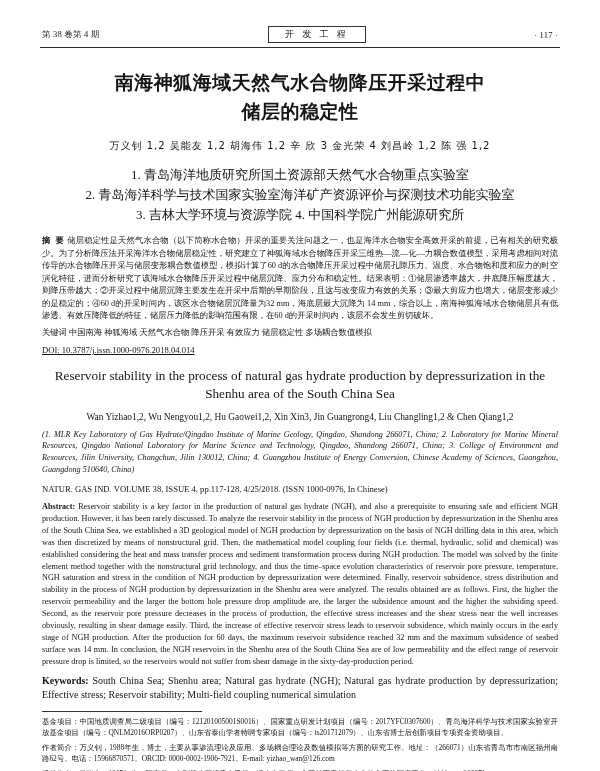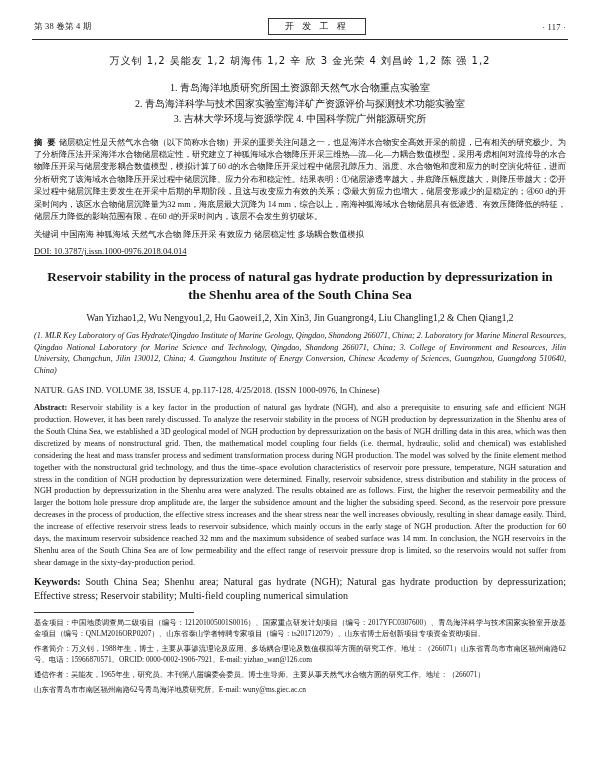--- a/index.html
+++ b/index.html
@@ -11,21 +11,21 @@
     width: 600px;
     height: 771px;
     font-family: "Liberation Serif", serif;
     color: #151515;
     position: relative;
     overflow: hidden;
   }
   .page {
     width: 600px;
     height: 771px;
-    padding: 8px;
+    padding: 16px;
     box-sizing: border-box;
     position: relative;
   }
   
   .runhead {
     display: flex;
     align-items: center;
     justify-content: space-between;
     padding: 10px 26px 2px 26px;
     font-size: 8.5px;
@@ -60,21 +60,21 @@
   }
   .cn-authors {
     text-align: center;
     font-size: 10px;
     font-family: "DejaVu Sans", sans-serif;
     margin: 14px 30px 6px 30px;
     letter-spacing: 1px;
   }
   .cn-affil {
     text-align: center;
-    font-size: 10px;
+    font-size: 13px;
     line-height: 1.55;
     margin: 12px 42px 0 42px;
   }
   .cn-affil div {
     white-space: nowrap;
   }
   
   .cn-abs {
     margin: 9px 26px 0 26px;
     font-size: 8.3px;
@@ -96,21 +96,21 @@
     margin: 5px 26px 0 26px;
     font-size: 8.6px;
     font-family: "Liberation Serif", serif;
     text-decoration: underline;
   }
   
   .en-title {
     margin: 12px 34px 0 34px;
     text-align: center;
     font-size: 13.2px;
-    font-weight: bold;
+    font-weight: normal;
     line-height: 1.35;
   }
   .en-authors {
     margin: 9px 30px 0 30px;
     text-align: center;
     font-size: 9.4px;
   }
   .en-affil {
     margin: 7px 26px 0 26px;
     text-align: justify;
@@ -157,20 +157,24 @@
 
 <div class="page">
 
   <div class="runhead">
     <div class="issue">第 38 卷第 4 期</div>
     <div class="journal">开 发 工 程</div>
     <div class="pageno">· 117 ·</div>
   </div>
   <div class="rule"></div>
 
+  <div class="cn-title">
+    <div>南海神狐海域天然气水合物降压开采过程中</div>
+    <div>储层的稳定性</div>
+  </div>
 
   <div class="cn-authors">万义钊 1,2   吴能友 1,2   胡海伟 1,2   辛 欣 3   金光荣 4   刘昌岭 1,2   陈 强 1,2</div>
 
   <div class="cn-affil">
     <div>1. 青岛海洋地质研究所国土资源部天然气水合物重点实验室</div>
     <div>2. 青岛海洋科学与技术国家实验室海洋矿产资源评价与探测技术功能实验室</div>
     <div>3. 吉林大学环境与资源学院   4. 中国科学院广州能源研究所</div>
   </div>
 
   <div class="cn-abs">

